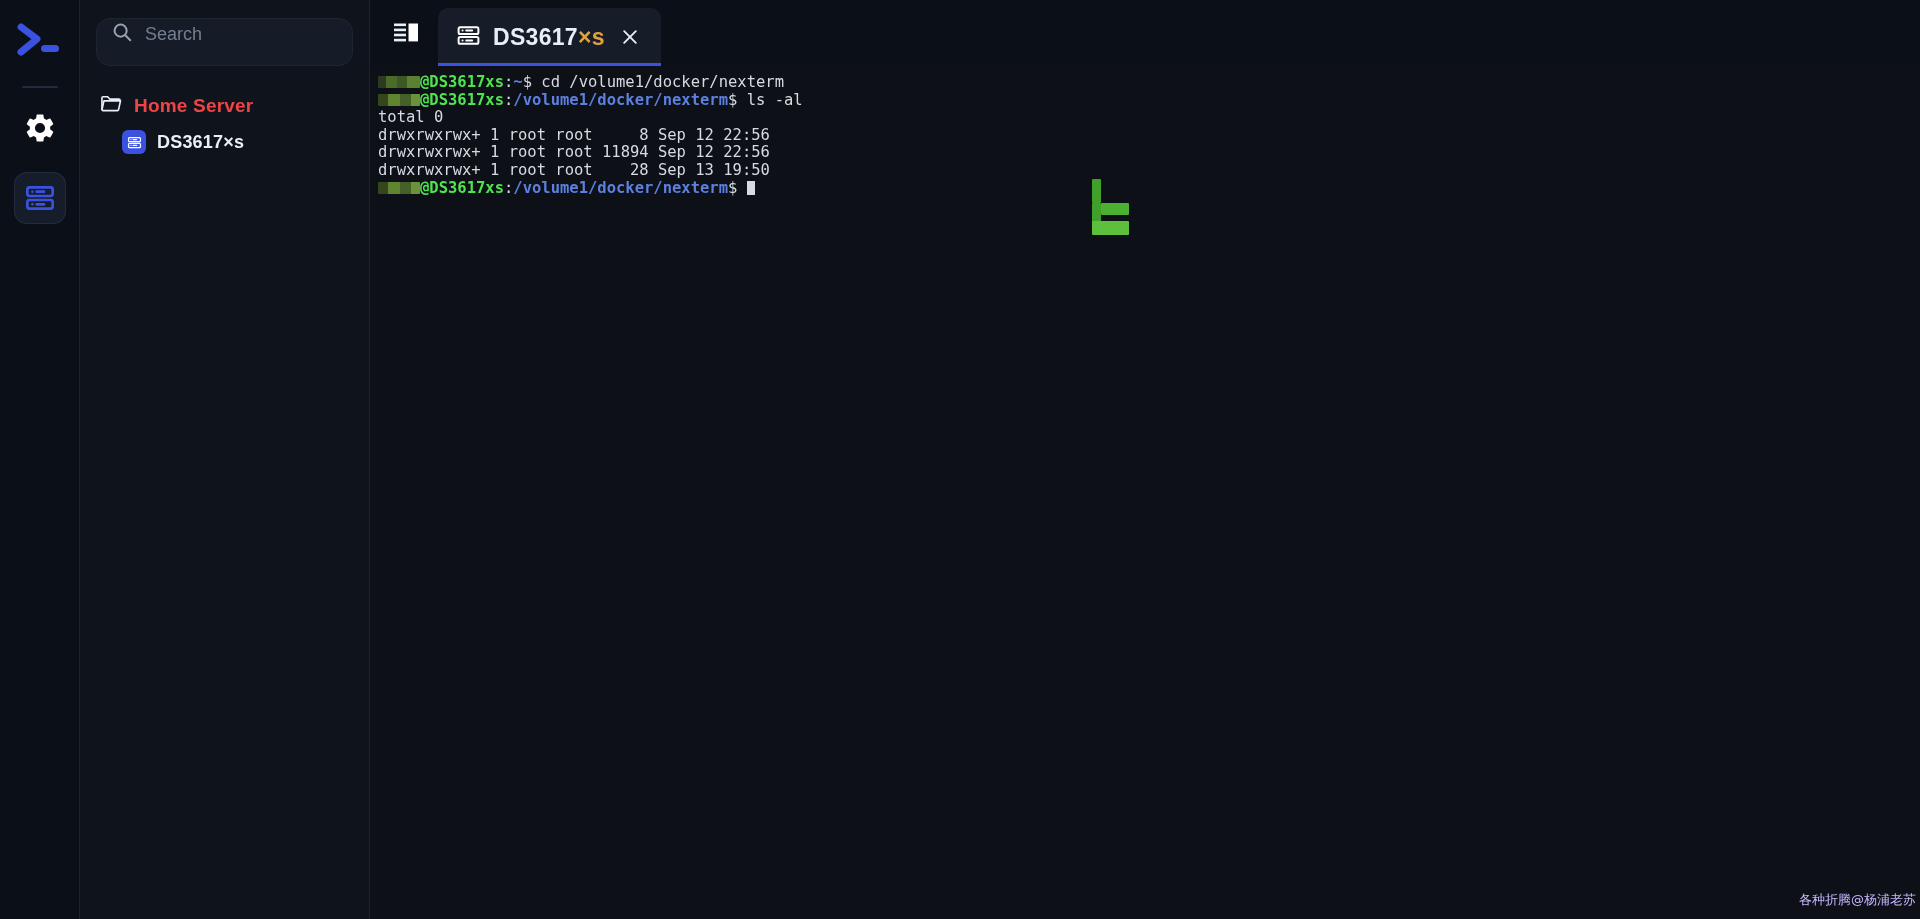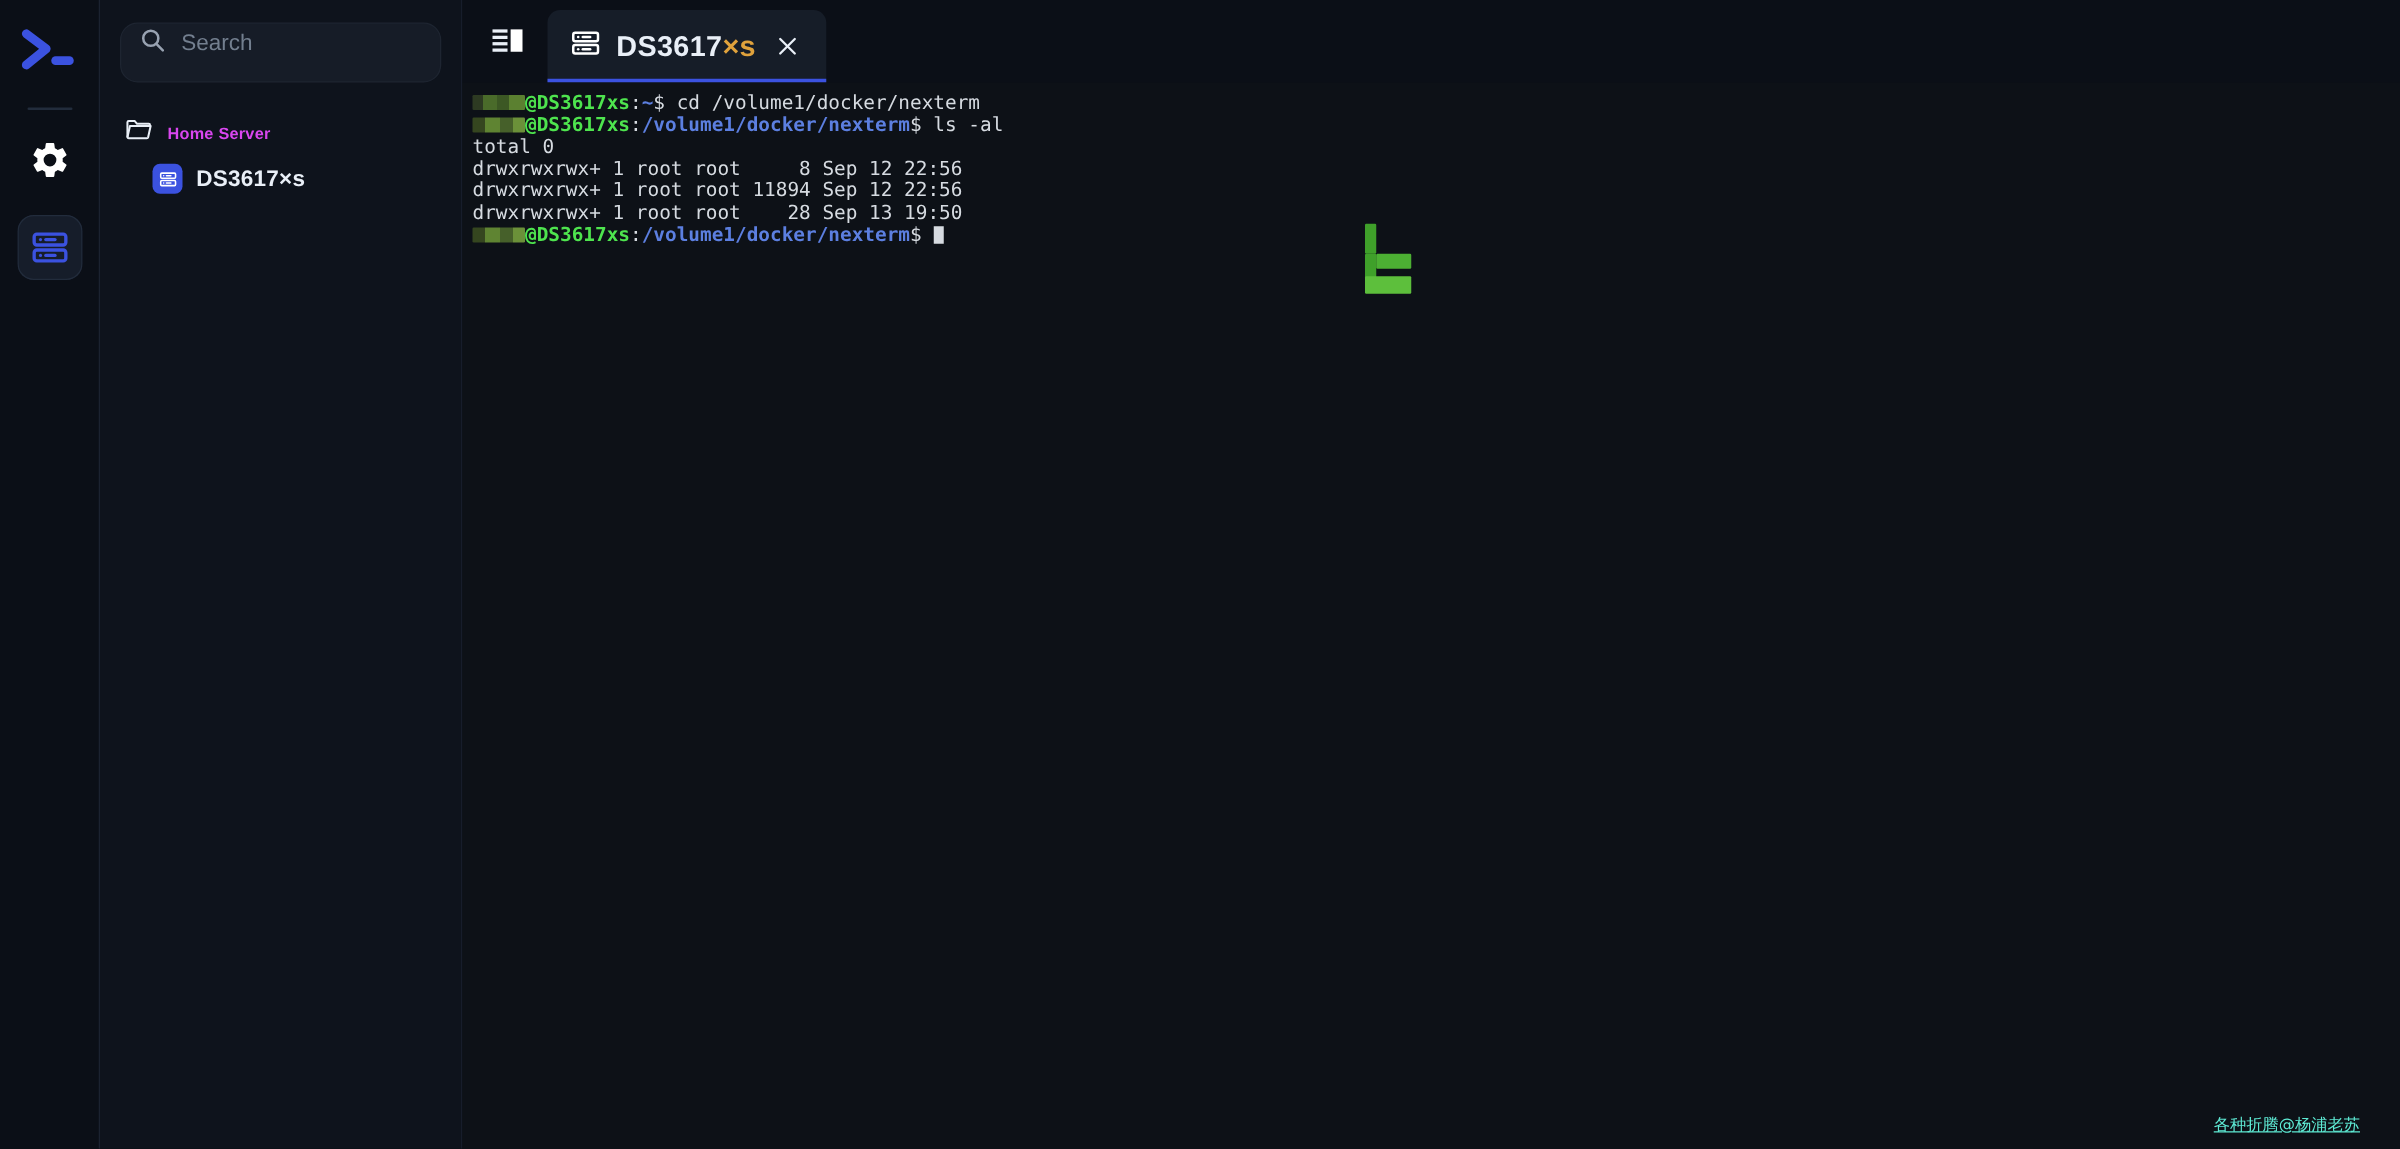--- a/index.html
+++ b/index.html
@@ -50,21 +50,21 @@
   .kbd {
     font-size: 13px; color: #8e9aab; letter-spacing: .4px;
     border: 1px solid #2a3342; border-radius: 8px;
     padding: 5px 9px; background: #121823; white-space: nowrap;
   }
   .tree { margin-top: 22px; }
   .folder-row {
     display: flex; align-items: center; gap: 12px;
     padding: 6px 4px; border-radius: 8px; cursor: pointer;
   }
-  .folder-label { color: #d946ef; font-size: 13px; font-weight: 700; letter-spacing:.2px; }
+  .folder-label { color: #ef4444; font-size: 19px; font-weight: 700; letter-spacing:.2px; }
   .server-row {
     display: flex; align-items: center; gap: 11px;
     padding: 7px 4px 7px 26px; border-radius: 8px; cursor: pointer;
   }
   .server-chip {
     width: 24px; height: 24px; border-radius: 6px; background: #3b52e0;
     display: flex; align-items: center; justify-content: center; flex: 0 0 24px;
   }
   .server-label { color: #e9eff7; font-size: 18px; font-weight: 700; letter-spacing:.2px; }
 
@@ -131,24 +131,23 @@
 
   .cursor {
     display: inline-block; width: 8px; height: 14px;
     background: #d6dbe1; vertical-align: -2px;
   }
   .bar {
     position: absolute; width: 16px; border-radius: 1px;
   }
 
   .watermark {
-    position: absolute; right: 32px; bottom: 10px;
-    font-size: 13px; color: #5eead4;
+    position: absolute; right: 4px; bottom: 10px;
+    font-size: 13px; color: #c4b5fd;
     font-family: "DejaVu Sans", sans-serif;
-    text-decoration: underline;
   }
 </style>
 </head>
 <body>
 
 <div class="app">
 
   <div class="rail">
     <div class="rail-logo">
       <svg width="46" height="38" viewBox="0 0 46 38">

